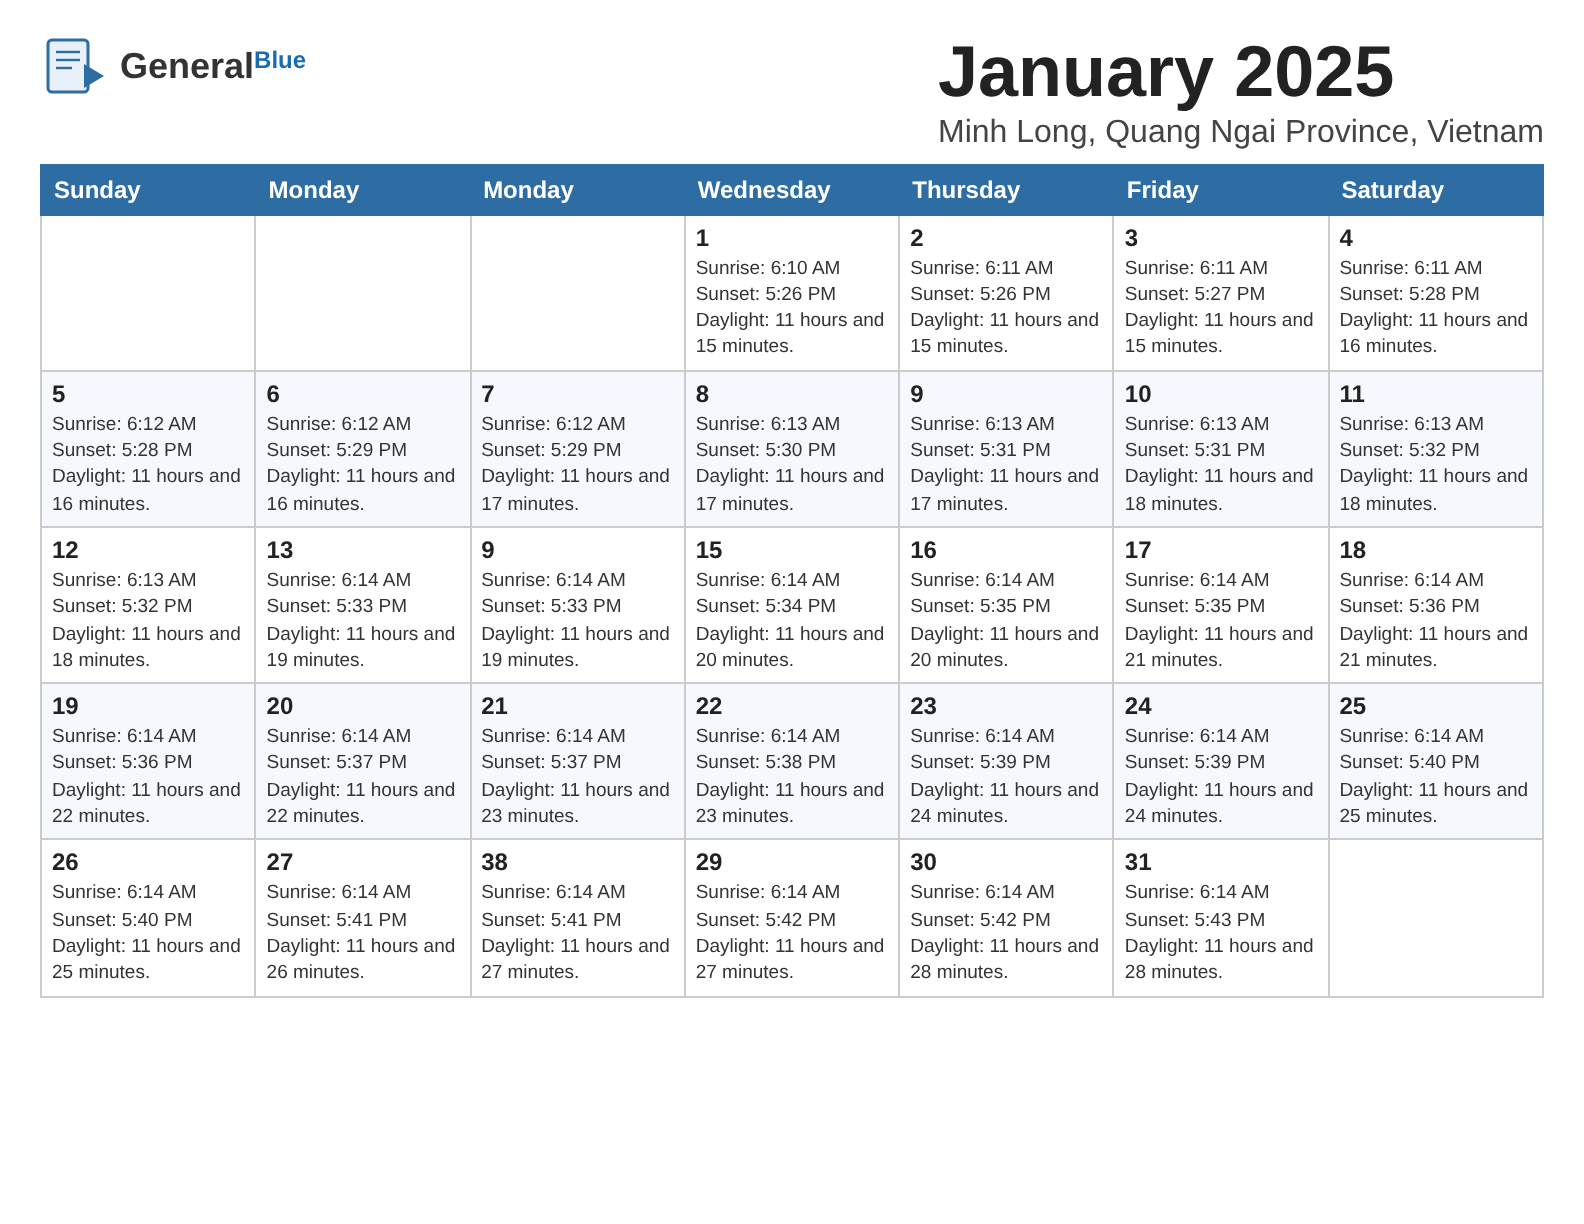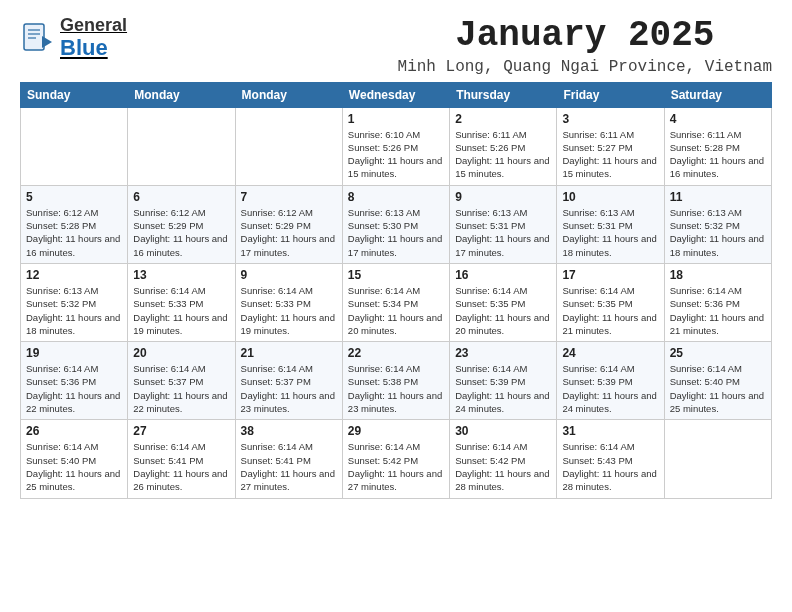--- a/index.html
+++ b/index.html
@@ -22,42 +22,39 @@
       justify-content: space-between;
       margin-bottom: 6px;
     }
     .logo {
       display: flex;
       align-items: center;
       gap: 0;
     }
     .logo-text {
       display: flex;
-      flex-direction: column;
       line-height: 1.1;
-      text-decoration: underline;
     }
     .logo-general {
       font-size: 18px;
       font-weight: bold;
       color: #333;
     }
     .logo-blue {
-      font-size: 22px;
+      font-size: 12px;
       font-weight: bold;
       color: #1a6bb5;
     }
     .logo-icon {
       width: 36px;
       height: 36px;
       margin-right: 4px;
     }
     .title-block {
-      text-align: center;
-      font-family: Liberation Mono, monospace;
+      text-align: left;
     }
     .title-month {
       font-size: 36px;
       font-weight: bold;
       color: #222;
       line-height: 1.1;
     }
     .title-location {
       font-size: 16px;
       color: #444;

